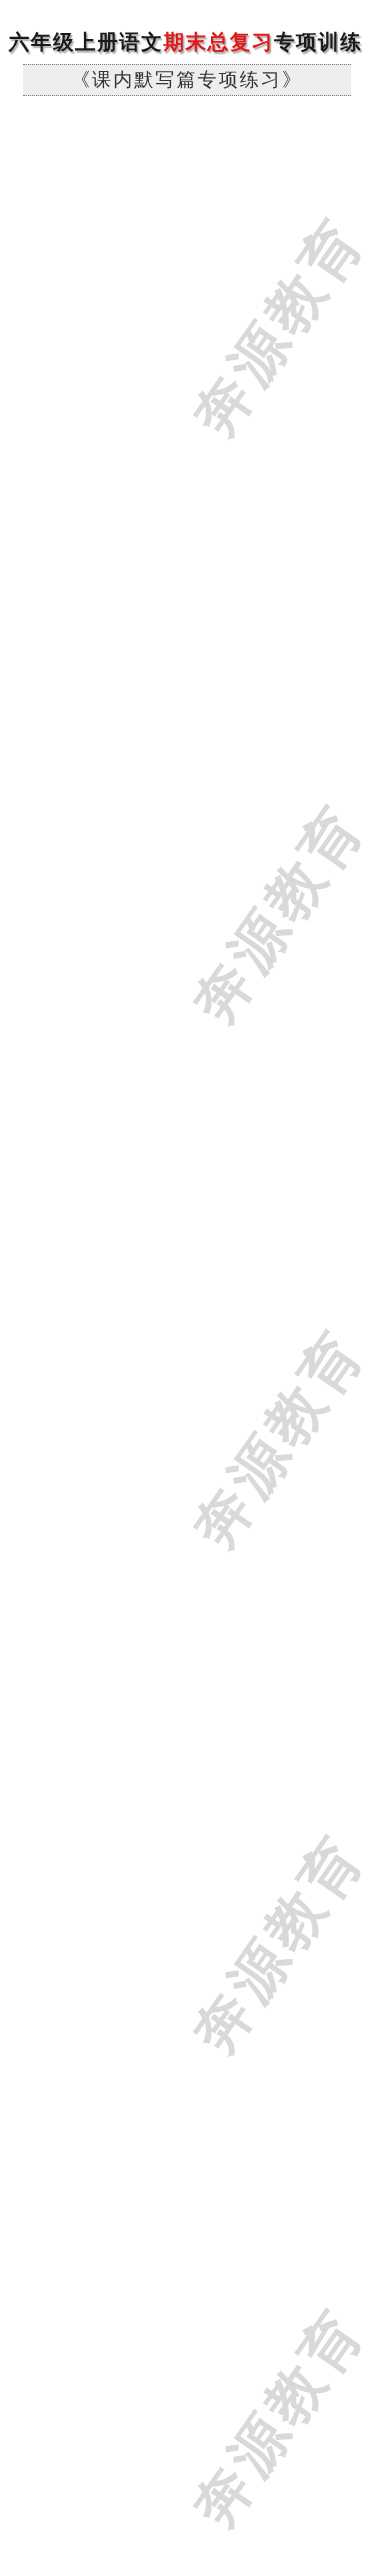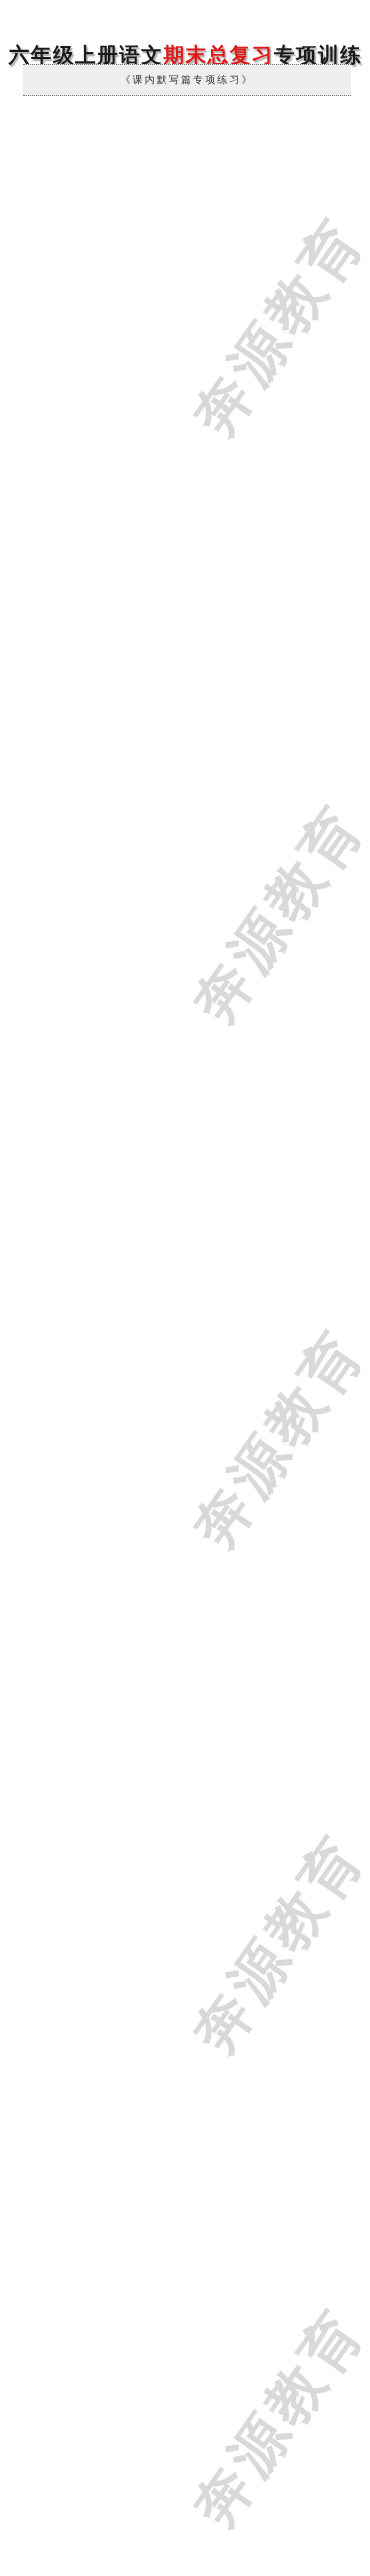--- a/index.html
+++ b/index.html
@@ -1,27 +1,27 @@
 <!DOCTYPE html>
 <html style="font-size:8.2px"><head>
 <meta charset="utf-8">
 <style>
   html, body { margin: 0; padding: 0; background: #ffffff; }
   body { width: 371px; height: 2623px; position: relative; overflow: hidden;
          font-family: "DejaVu Sans", "Liberation Sans", sans-serif; color: #222; }
   .page { position: absolute; left: 0; top: 0; width: 371px; }
-  .title { position: absolute; top: 41px; left: 0; width: 371px; text-align: center;
+  .title { position: absolute; top: 28px; left: 0; width: 371px; text-align: center;
            font-size: 20.6px; font-weight: bold; letter-spacing: 1.5px;
            text-shadow: 1.5px 1.5px 1.5px rgba(0,0,0,0.35); }
   .title .t-black { color: #1a1a1a; }
   .title .t-red { color: #e01818; }
   .subtitle-band { position: absolute; top: 64px; left: 23px; width: 328px; height: 30px;
            background: #eeeeee; border-top: 1px dotted #777; border-bottom: 1px dotted #777;
            display: flex; align-items: center; justify-content: center;
-           font-family: "DejaVu Serif", "Liberation Serif", serif; font-size: 10px;
+           font-family: "DejaVu Serif", "Liberation Serif", serif; font-size: 19px;
            color: #333; letter-spacing: 2.1px; }
   .watermark { position: absolute; font-size: 57px; color: rgba(120,120,120,0.28);
                font-weight: bold; transform: rotate(-55deg); white-space: nowrap;
                pointer-events: none; letter-spacing: 5.2px; }
 </style>
 </head>
 <body>
 
 <div class="page">
   <div class="title">

